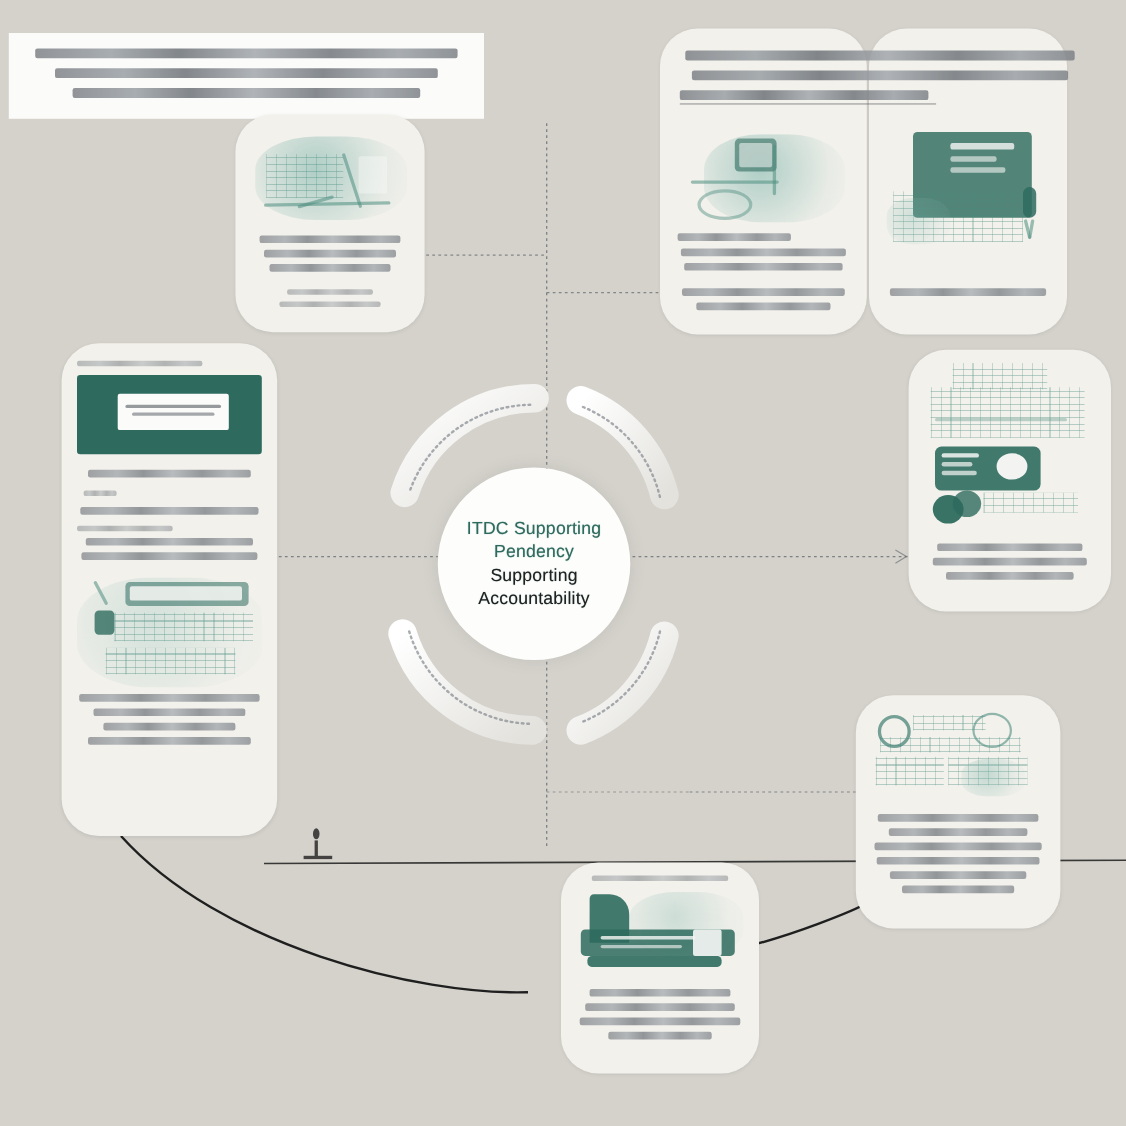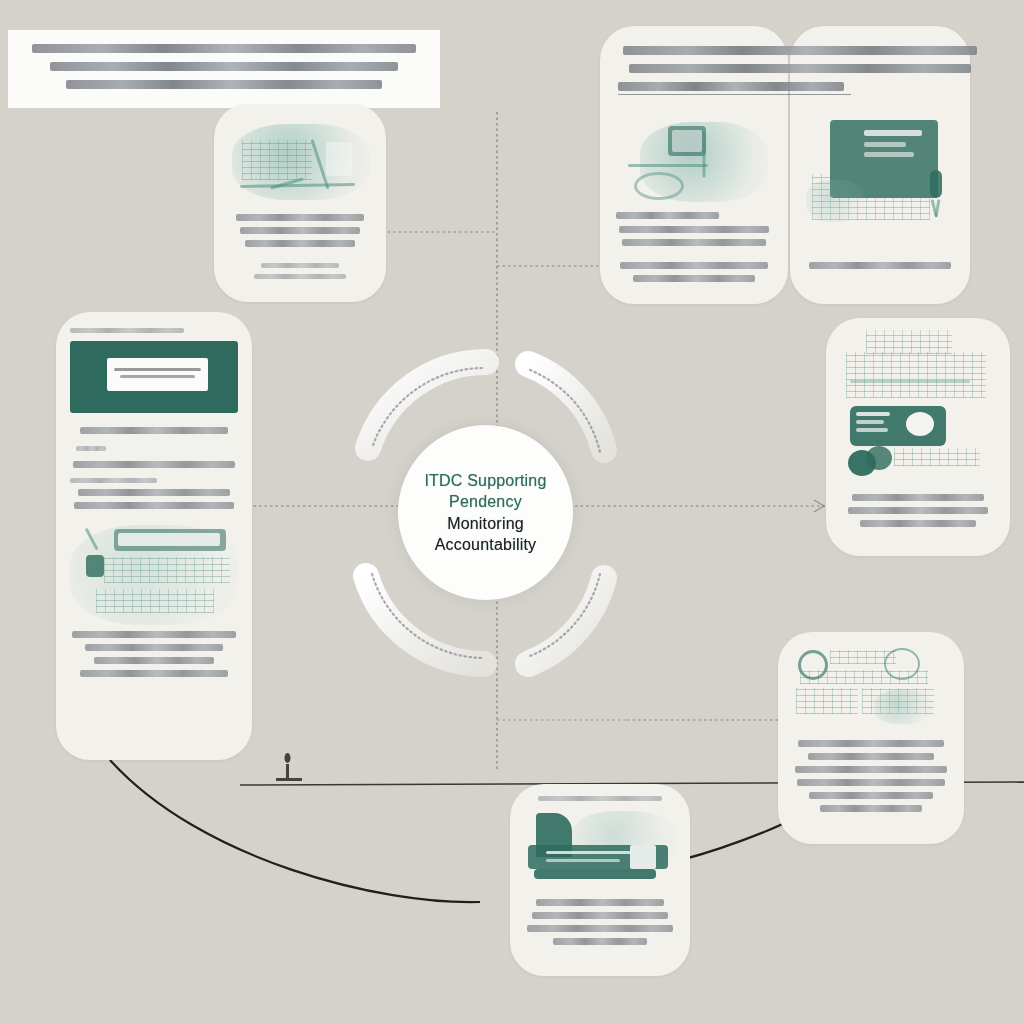--- a/index.html
+++ b/index.html
@@ -148,21 +148,21 @@
       <path d="M 530 370 A 118 118 0 0 1 600 452"></path>
       <path d="M 600 574 A 118 118 0 0 1 530 656"></path>
       <path d="M 372 574 A 118 118 0 0 0 482 658"></path>
     </g>
   </svg>
 
   <div id="hub">
     <div id="hub-text">
       <span class="g">ITDC Supporting</span><br>
       <span class="g">Pendency</span><br>
-      <span>Monitoring</span><br>
+      <span>Supporting</span><br>
       <span>Accountability</span>
     </div>
   </div>
 
   <div class="banner solid" style="left:8px;top:30px;width:432px;height:78px;">
     <span class="ph dark" style="width:97%"></span>
     <span class="ph dark" style="width:88%"></span>
     <span class="ph dark" style="width:80%"></span>
   </div>
 

